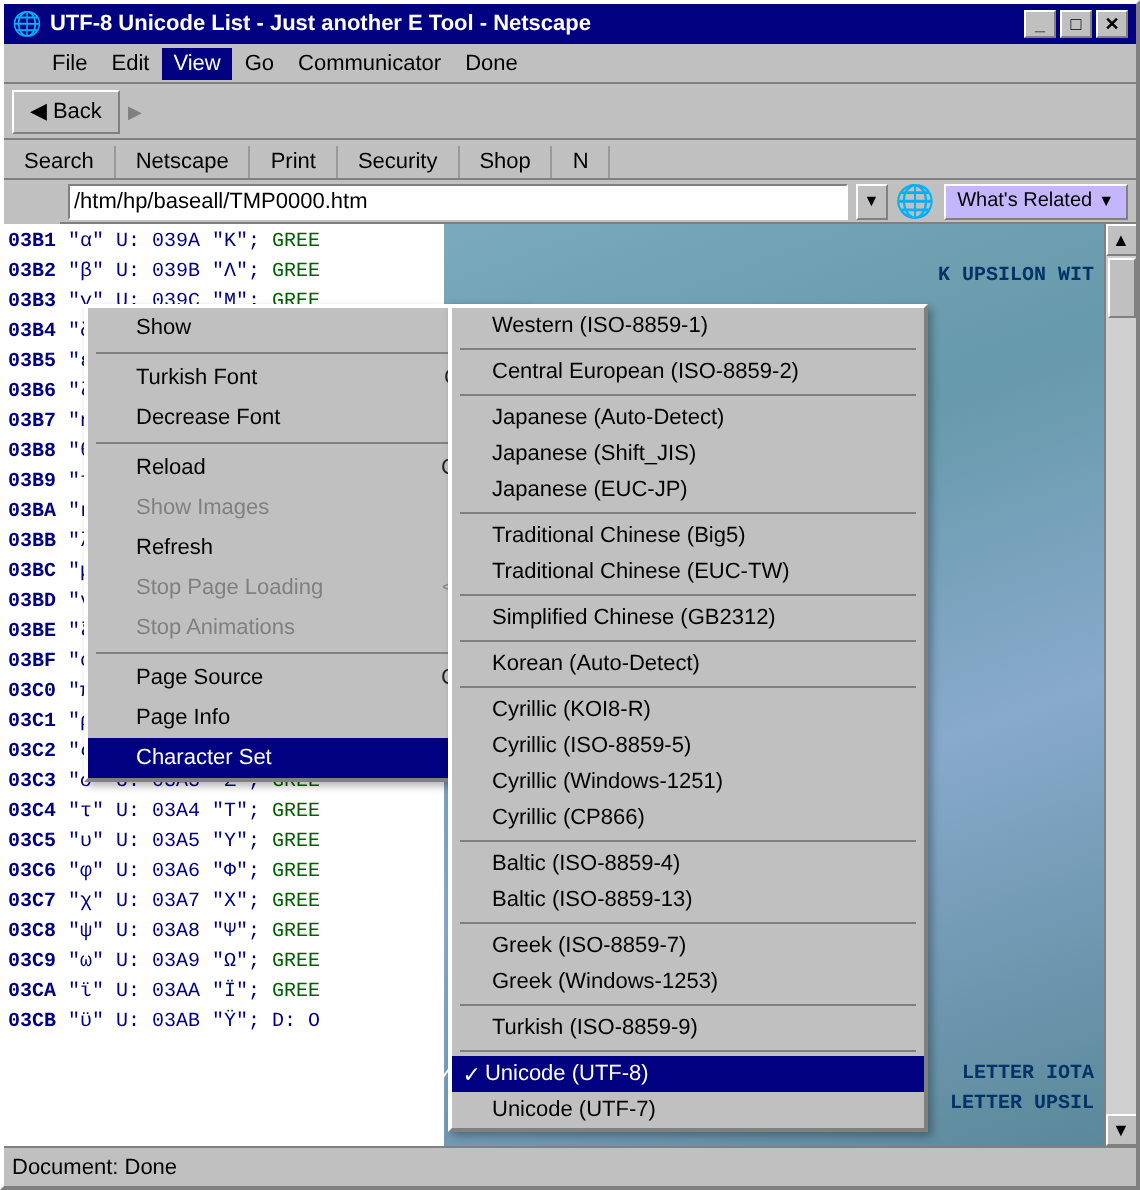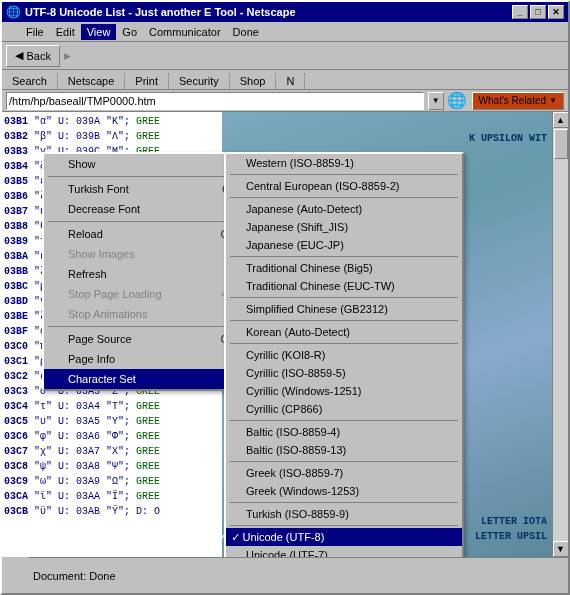--- a/index.html
+++ b/index.html
@@ -94,20 +94,21 @@
 
     
     .location-bar {
       background: #c0c0c0;
       height: 22px;
       display: flex;
       align-items: center;
       border-bottom: 1px solid #808080;
       padding: 1px 4px;
       gap: 4px;
+      margin-left: 28px;
     }
     .location-input {
       flex: 1;
       height: 18px;
       border: 1px solid;
       border-color: #808080 #ffffff #ffffff #808080;
       background: white;
       font-size: 11px;
       padding: 0 2px;
     }
@@ -117,21 +118,21 @@
       border: 1px solid;
       border-color: #ffffff #808080 #808080 #ffffff;
       display: flex; align-items: center; justify-content: center;
       cursor: pointer; font-size: 8px;
     }
 
     
     .whats-related {
       display: flex; align-items: center; gap: 3px;
       padding: 1px 6px;
-      background: #c2410c;
+      background: #c4b5fd;
       border: 1px solid;
       border-color: #ffffff #808080 #808080 #ffffff;
       font-size: 10px;
       cursor: pointer;
       height: 18px;
     }
 
     
     .scrollbar-v {
       width: 16px;
@@ -154,27 +155,26 @@
       width: 14px; height: 30px;
       background: #c0c0c0;
       border: 1px solid;
       border-color: #ffffff #808080 #808080 #ffffff;
       margin: 1px;
     }
 
     
     .status-bar {
       background: #c0c0c0;
-      height: 36px;
+      height: 20px;
       display: flex;
       align-items: center;
       border-top: 1px solid #808080;
       padding: 0 4px;
       font-size: 11px;
-      margin-left: 27px;
     }
 
     
     .dropdown-overlay {
       position: absolute;
       top: 0; left: 0; right: 0; bottom: 0;
       pointer-events: none;
       z-index: 100;
     }
 

